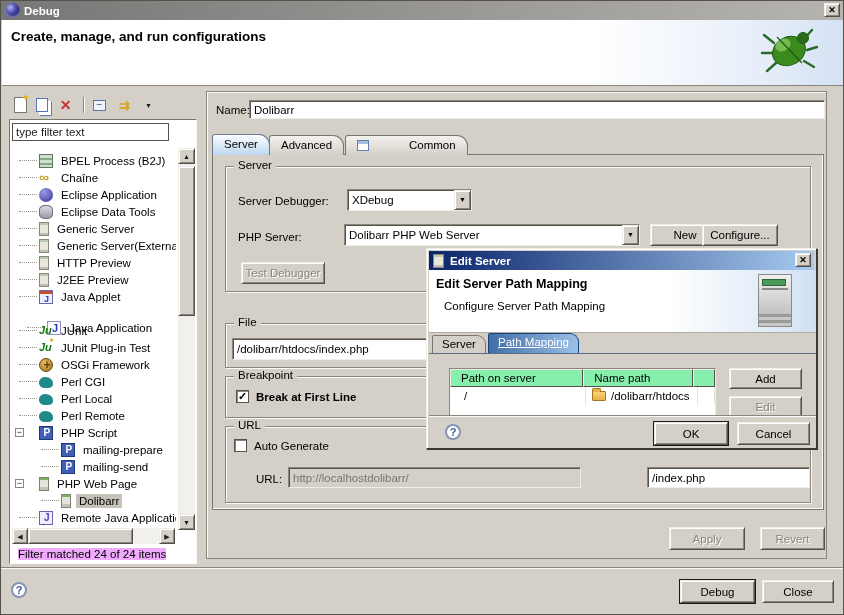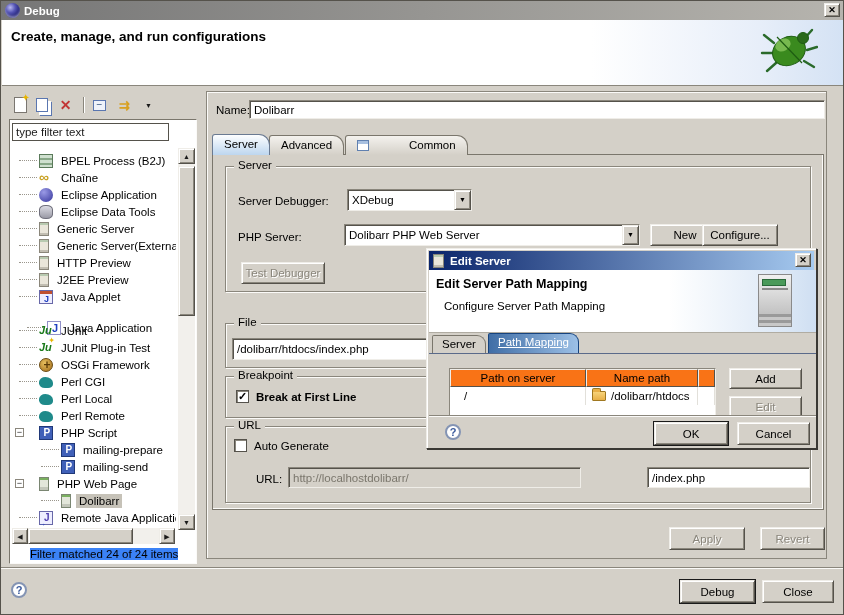--- a/index.html
+++ b/index.html
@@ -89,21 +89,21 @@
     box-shadow:inset 0 2px 0 #7ab060, inset 0 -3px 0 #c2c6ba;}
   .ic-remote{background:#eef;border:1px solid #6868a8;}
   .ic-remote::before{content:"J";color:#5040b0;font-weight:bold;font-size:10px;position:absolute;left:4px;top:0;}
   .ic-remote::after{content:"→";color:#2040c0;font-size:8px;position:absolute;left:-2px;bottom:-4px;}
   
   .sb-btn{position:absolute;width:17px;height:16px;font-size:7px;line-height:15px;text-align:center;color:#1a1a1a;}
   .sb-track{position:absolute;background:#f2f0ec;}
   .sb-thumb{position:absolute;}
   .vscroll{position:absolute;left:168px;top:28px;width:17px;height:382px;}
   .hscroll{position:absolute;left:2px;top:408px;width:163px;height:16px;}
-  .lstatus{position:absolute;left:20px;top:428px;font-size:11.5px;background:#3b82f6;text-align:right;}
+  .lstatus{position:absolute;left:8px;top:428px;font-size:11.5px;background:#f0abfc;text-align:right;}
 
   
   .main-panel{position:absolute;left:205px;top:90px;width:621px;height:468px;
     border:1px solid #8a867c;box-shadow:inset 1px 1px 0 #fbfaf8;}
   .nlabel{position:absolute;left:9px;top:12px;}
   .nfield{position:absolute;left:42px;top:8px;width:576px;height:19px;font-family:"Liberation Sans",sans-serif;
     font-size:11.5px;padding:1px 4px;}
   .tab{position:absolute;height:20px;top:43px;padding:3px 11px 0;border:1px solid #7a766c;border-bottom:none;
     border-radius:3px 11px 0 0;background:linear-gradient(#f4f2ee,#d4d0c8);z-index:2;display:flex;gap:4px;}
   .tab.active{background:linear-gradient(#fdfeff,#bdd6ef);border-color:#6a7a92;height:21px;top:42px;z-index:3;}
@@ -144,22 +144,22 @@
   .tower::after{content:"";position:absolute;left:3px;top:13px;width:26px;height:2px;background:#8a8a8a;}
   .dtabrow{position:absolute;left:2px;top:84px;width:387px;height:20px;}
   .dtab{position:absolute;top:2px;height:18px;padding:2px 9px 0;border:1px solid #7a766c;border-bottom:none;
     border-radius:2px 9px 0 0;background:#d4d0c8;font-size:11.5px;}
   .dtab.sel{top:0;height:20px;background:linear-gradient(90deg,#406ea6,#9cc0e6);color:#fff;
     text-decoration:underline;border-color:#16437e;z-index:2;}
   .dcontent{position:absolute;left:2px;top:104px;width:387px;height:62px;border-top:1px solid #5a6a8a;overflow:hidden;}
   .ptable{position:absolute;left:20px;top:14px;width:267px;height:60px;background:#fff;
     border:1px solid;border-color:#8a867c #efede8 #efede8 #8a867c;}
   .pt-hrow{display:flex;height:18px;}
-  .pt-h{background:#f97316;border:1px solid;border-color:#efede8 #55524b #55524b #efede8;
-    padding:2px 0;font-size:11.5px;overflow:hidden;white-space:nowrap;text-align:center;}
+  .pt-h{background:#86efac;border:1px solid;border-color:#efede8 #55524b #55524b #efede8;
+    padding:2px 10px;font-size:11.5px;overflow:hidden;white-space:nowrap;}
   .pt-row{display:flex;height:18px;background:#fff;}
   .pt-c{border-right:1px solid #e2e0da;padding:2px 6px;font-size:11.5px;display:flex;align-items:center;gap:5px;white-space:nowrap;}
   .folder{display:inline-block;width:14px;height:10px;background:linear-gradient(#f7d37a,#e8b048);
     border:1px solid #a07820;border-radius:1px;position:relative;flex:none;}
   .folder::before{content:"";position:absolute;left:-1px;top:-4px;width:7px;height:3px;
     background:#e8b048;border:1px solid #a07820;border-bottom:none;border-radius:2px 2px 0 0;}
   .dbottom{position:absolute;left:2px;top:166px;width:387px;height:33px;border-top:1px solid #8a867c;
     box-shadow:inset 0 1px 0 #fbfaf8;}
 
   .small-server{width:11px;height:14px;background:#eae6da;border:1px solid #8a867a;

